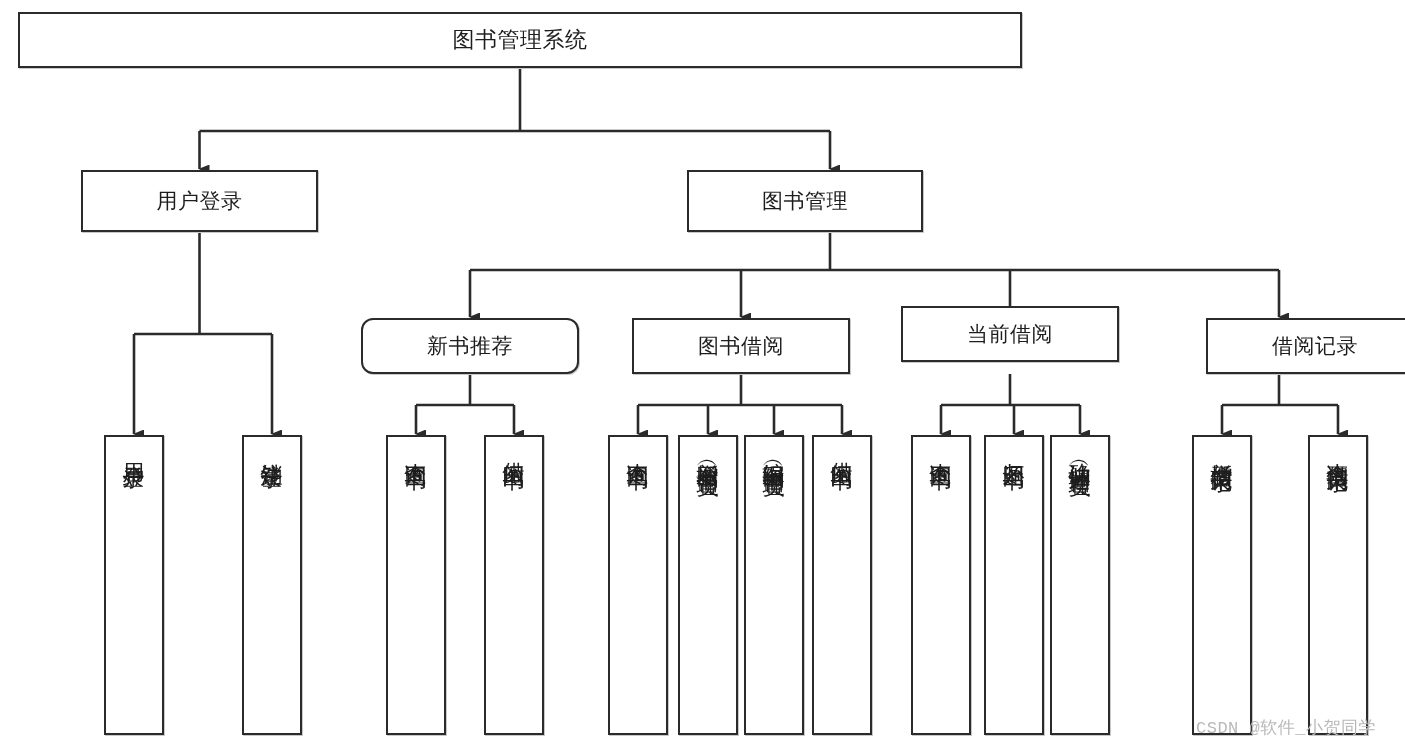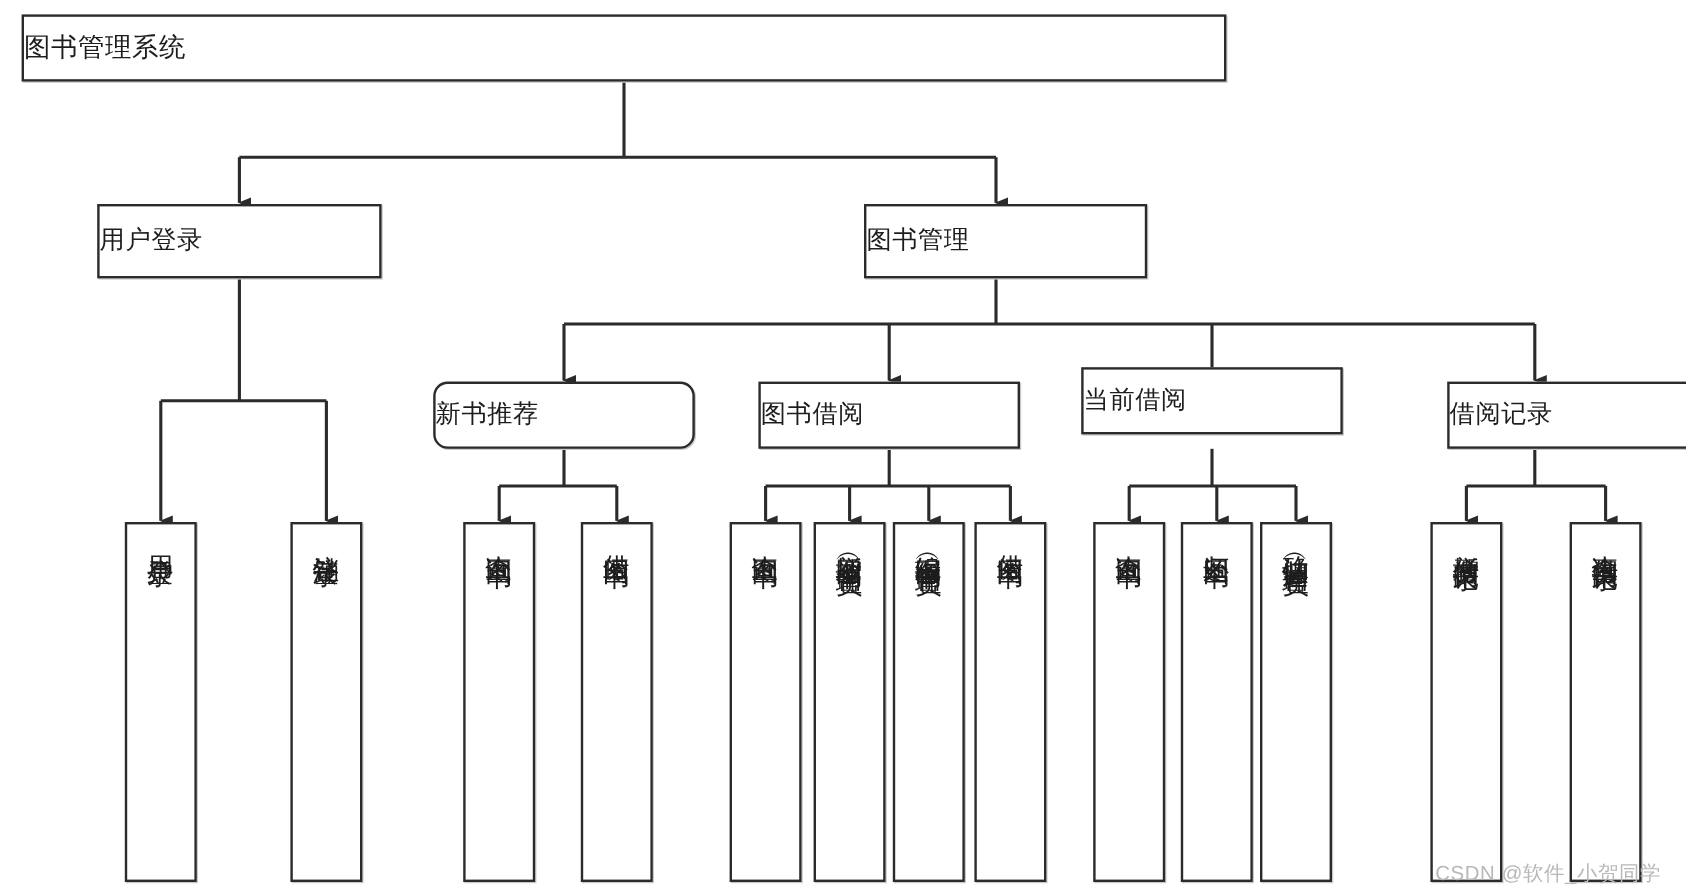--- a/index.html
+++ b/index.html
@@ -25,21 +25,21 @@
     height: 747px;
     pointer-events: none;
   }
   .node {
     position: absolute;
     box-sizing: border-box;
     border: 2px solid #2b2b2b;
     background: #ffffff;
     display: flex;
     align-items: center;
-    justify-content: flex-start;
+    justify-content: center;
     color: #1d1d1d;
     box-shadow: 1px 1px 0 #c9c9c9;
   }
   .node .label {
     display: block;
     text-align: center;
     line-height: 1.12;
     letter-spacing: 0.5px;
   }
   .node.horizontal .label {
@@ -60,21 +60,21 @@
     line-height: 1.05;
     letter-spacing: 2px;
     white-space: nowrap;
   }
   .watermark {
     position: absolute;
     color: #b8b8b8;
     font-size: 17px;
     white-space: nowrap;
     letter-spacing: 0.5px;
-    font-family: Liberation Sans, sans-serif;
+    font-family: Liberation Mono, monospace;
   }
 </style>
 </head>
 <body>
 
 <div id="diagram-root">
   <svg class="edges" viewBox="0 0 1405 747">
     <defs>
       <marker id="arrowhead" markerWidth="9" markerHeight="11" refX="4.5" refY="10" orient="auto" markerUnits="userSpaceOnUse">
         <polygon points="0,0 9,0 4.5,11" fill="#2b2b2b"></polygon>
@@ -117,21 +117,21 @@
       </g>
   </svg>
 
   <div id="node-layer">
       <div class="node horizontal root" style="left: 18px; top: 12px; width: 1004px; height: 56px;">
         <span class="label">图书管理系统</span>
       </div>
       <div class="node horizontal" style="left: 81px; top: 170px; width: 237px; height: 62px;">
         <span class="label">用户登录</span>
       </div>
-      <div class="node horizontal" style="left: 720px; top: 170px; width: 236px; height: 62px;">
+      <div class="node horizontal" style="left: 687px; top: 170px; width: 236px; height: 62px;">
         <span class="label">图书管理</span>
       </div>
       <div class="node horizontal" style="left: 361px; top: 318px; width: 218px; height: 56px; border-radius: 12px;">
         <span class="label">新书推荐</span>
       </div>
       <div class="node horizontal" style="left: 632px; top: 318px; width: 218px; height: 56px;">
         <span class="label">图书借阅</span>
       </div>
       <div class="node horizontal" style="left: 901px; top: 306px; width: 218px; height: 56px;">
         <span class="label">当前借阅</span>

